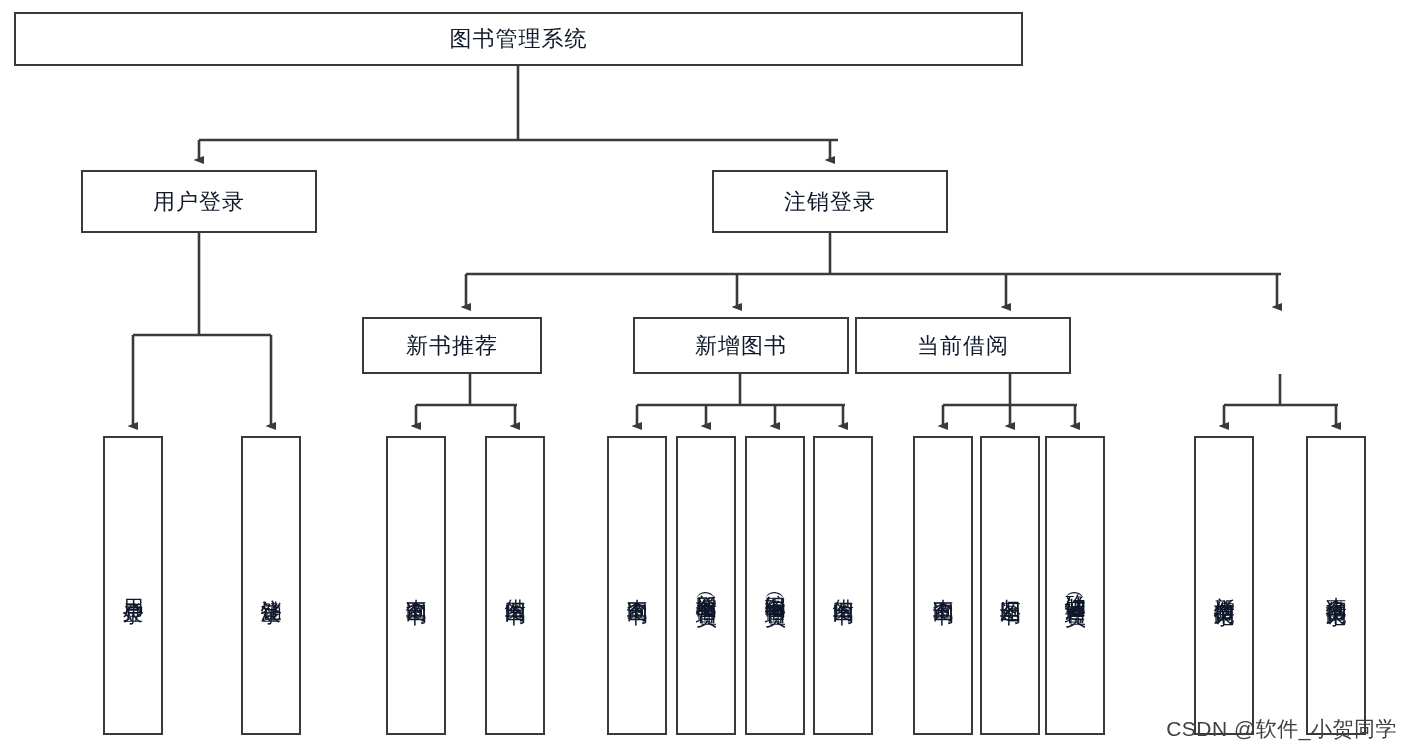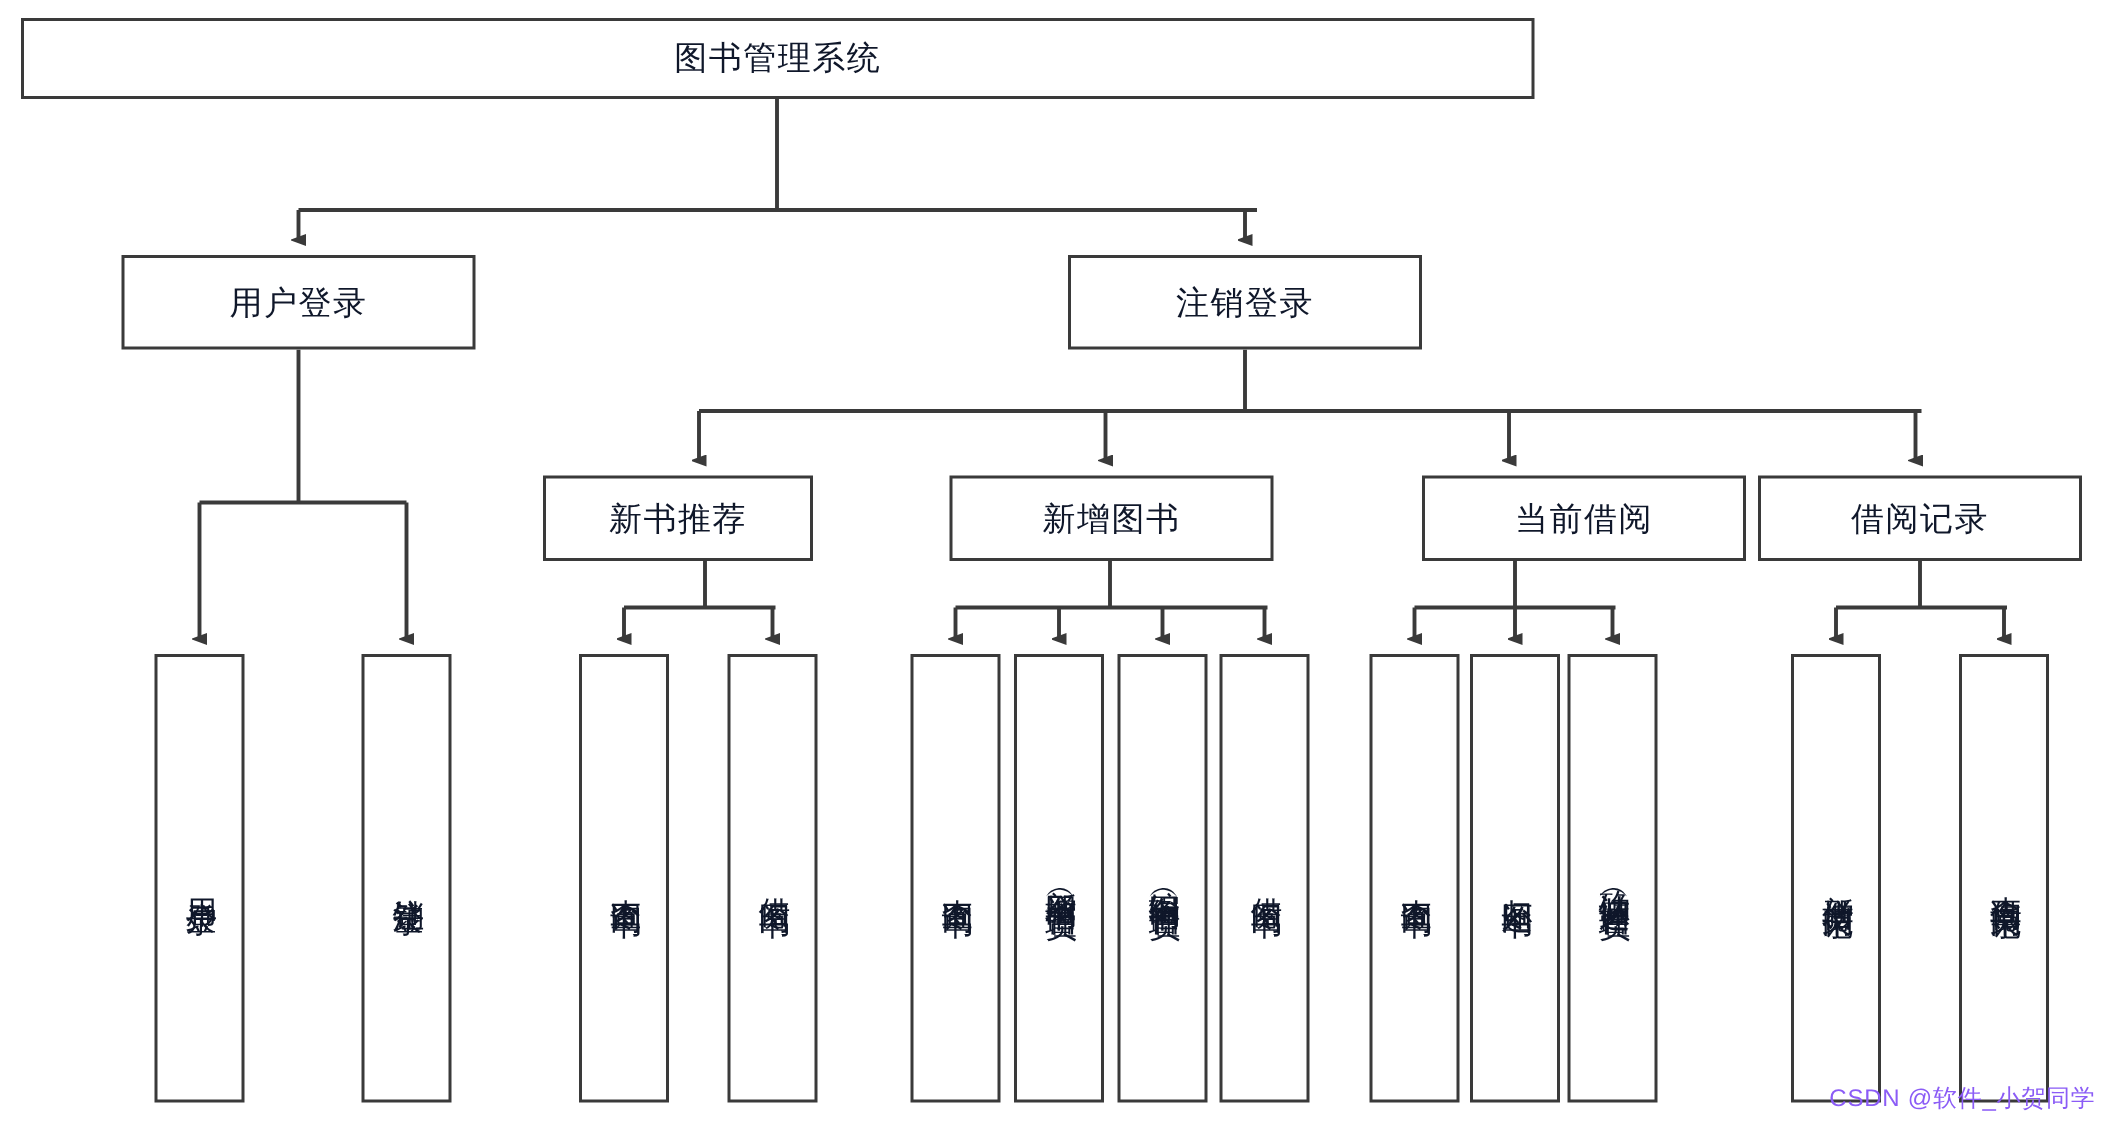--- a/index.html
+++ b/index.html
@@ -50,22 +50,22 @@
     white-space: nowrap;
   }
   .node.vert > span {
     writing-mode: vertical-rl;
     text-orientation: upright;
   }
   .watermark {
     position: absolute;
     right: 8px;
     bottom: 4px;
-    font-size: 16px;
-    color: #8b5cf6;
+    font-size: 21px;
+    color: #404040;
     letter-spacing: 0.5px;
     user-select: none;
   }
 </style>
 </head>
 <body>
 
 <div id="canvas">
 
   <svg class="wires" viewBox="0 0 1405 747">
@@ -128,25 +128,22 @@
   <div class="node horiz" style="left:712px; top:170px; width:236px; height:63px;">
     <span>注销登录</span>
   </div>
 
   <div class="node horiz" style="left:362px; top:317px; width:180px; height:57px;">
     <span>新书推荐</span>
   </div>
   <div class="node horiz" style="left:633px; top:317px; width:216px; height:57px;">
     <span>新增图书</span>
   </div>
-  <div class="node horiz" style="left:948px; top:317px; width:216px; height:57px;">
+  <div class="node horiz" style="left:855px; top:317px; width:216px; height:57px;">
     <span>当前借阅</span>
-  </div>
-  <div class="node horiz" style="left:1172px; top:317px; width:216px; height:57px;">
-    <span>借阅记录</span>
   </div>
 
   <div class="node vert" style="left:103px; top:436px; width:60px; height:299px;">
     <span>用户登录</span>
   </div>
   <div class="node vert" style="left:241px; top:436px; width:60px; height:299px;">
     <span>注销登录</span>
   </div>
 
   <div class="node vert" style="left:386px; top:436px; width:60px; height:299px;">

